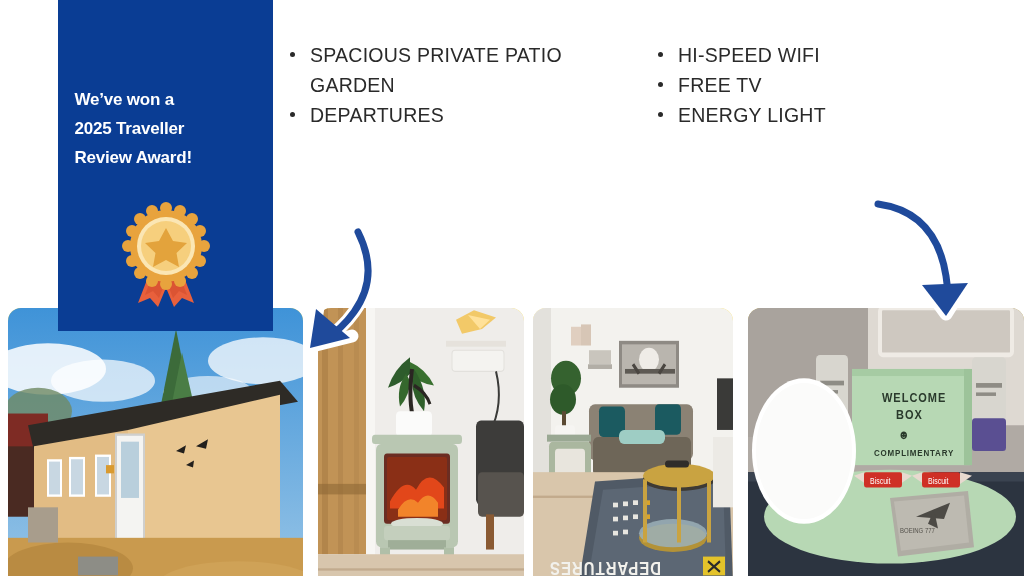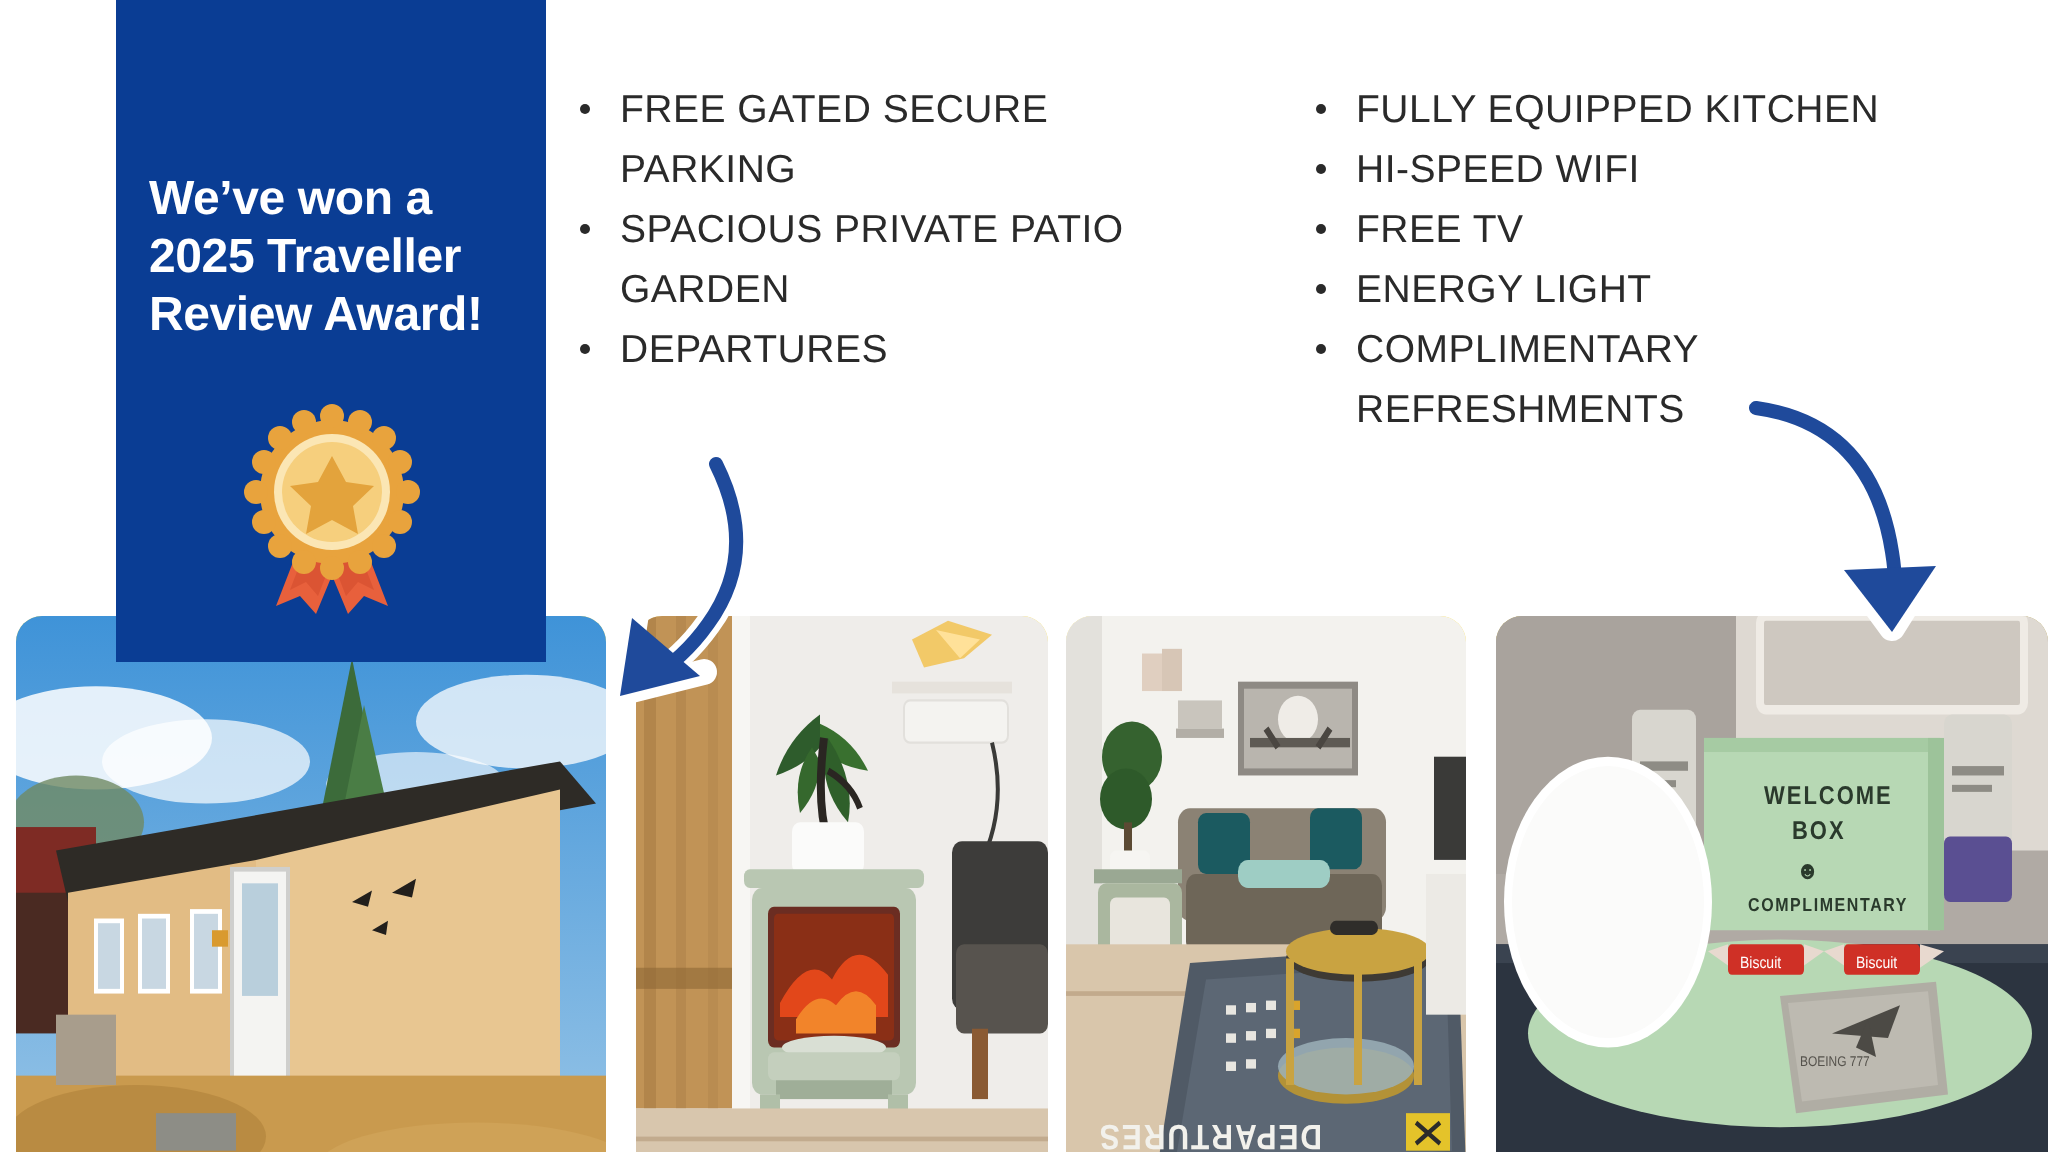--- a/index.html
+++ b/index.html
@@ -12,21 +12,21 @@
   .page { position: relative; width: 1024px; height: 576px; background:#fff; }
 
   
   .award-panel{
     position:absolute; left:58px; top:0; width:215px; height:331px;
     background:#0a3d94; z-index:6;
     display:flex; flex-direction:column; align-items:center;
   }
   .award-heading{
     margin-top:85px; width:182px;
-    color:#ffffff; font-weight:bold; font-size:24px; line-height:29px;
+    color:#ffffff; font-weight:bold; font-size:17px; line-height:29px;
     letter-spacing:-0.2px; text-align:left;
   }
   .award-medal{ position:relative; width:92px; height:108px; margin-top:30px; }
   .award-medal svg{ display:block; width:92px; height:108px; }
 
   
   .features{
     position:absolute; left:288px; top:40px; width:700px; height:215px;
     display:flex; gap:58px; z-index:4;
   }
@@ -103,53 +103,41 @@
         <path d="M46 26 L53 39 L67 41 L56.5 51 L59 65 L46 58 L33 65 L35.5 51 L25 41 L39 39 Z" fill="#e3a33c"></path>
       </svg>
     </div>
   </div>
 
   <div class="features">
     <div class="feat-col left">
       <ul class="feat-list">
         <li class="feat-item">
           <span class="dot"></span>
-          <span>FREE GATED SECURE PARKING</span>
-        </li>
-        <li class="feat-item">
-          <span class="dot"></span>
           <span>SPACIOUS PRIVATE PATIO GARDEN</span>
         </li>
         <li class="feat-item">
           <span class="dot"></span>
           <span>DEPARTURES</span>
         </li>
       </ul>
     </div>
     <div class="feat-col right">
       <ul class="feat-list">
         <li class="feat-item">
           <span class="dot"></span>
-          <span>FULLY EQUIPPED KITCHEN</span>
-        </li>
-        <li class="feat-item">
-          <span class="dot"></span>
           <span>HI-SPEED WIFI</span>
         </li>
         <li class="feat-item">
           <span class="dot"></span>
           <span>FREE TV</span>
         </li>
         <li class="feat-item">
           <span class="dot"></span>
           <span>ENERGY LIGHT</span>
-        </li>
-        <li class="feat-item">
-          <span class="dot"></span>
-          <span>COMPLIMENTARY REFRESHMENTS</span>
         </li>
       </ul>
     </div>
   </div>
 
   <div class="strip">
 
     <div class="photo p1">
       <svg viewBox="0 0 295 255" preserveAspectRatio="none" xmlns="http://www.w3.org/2000/svg">
         <defs>

